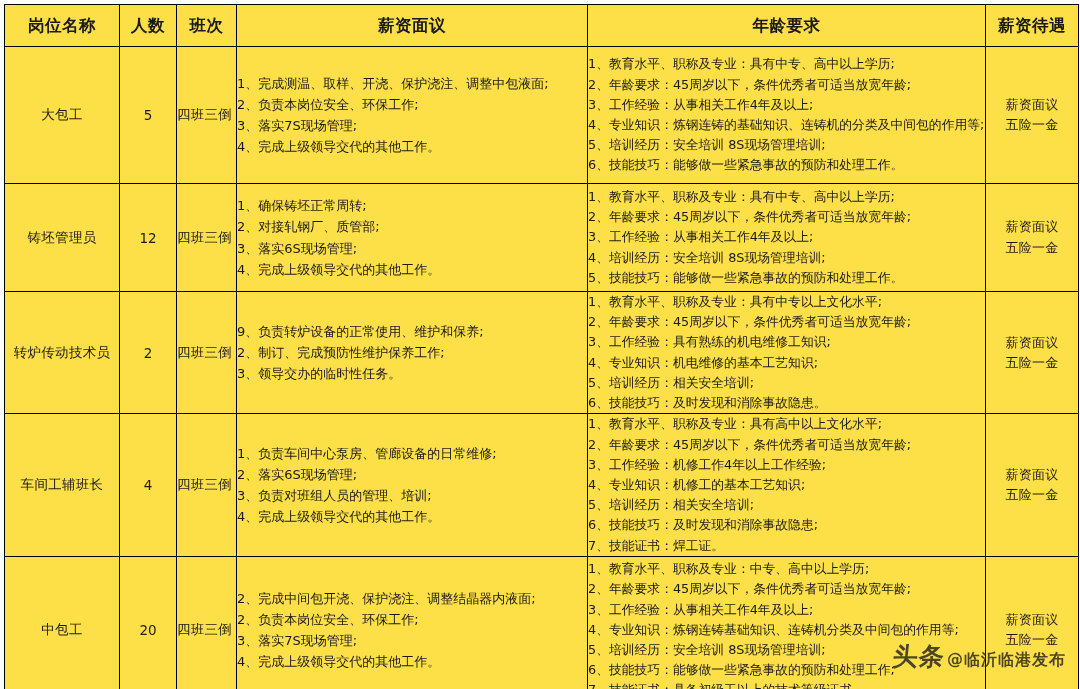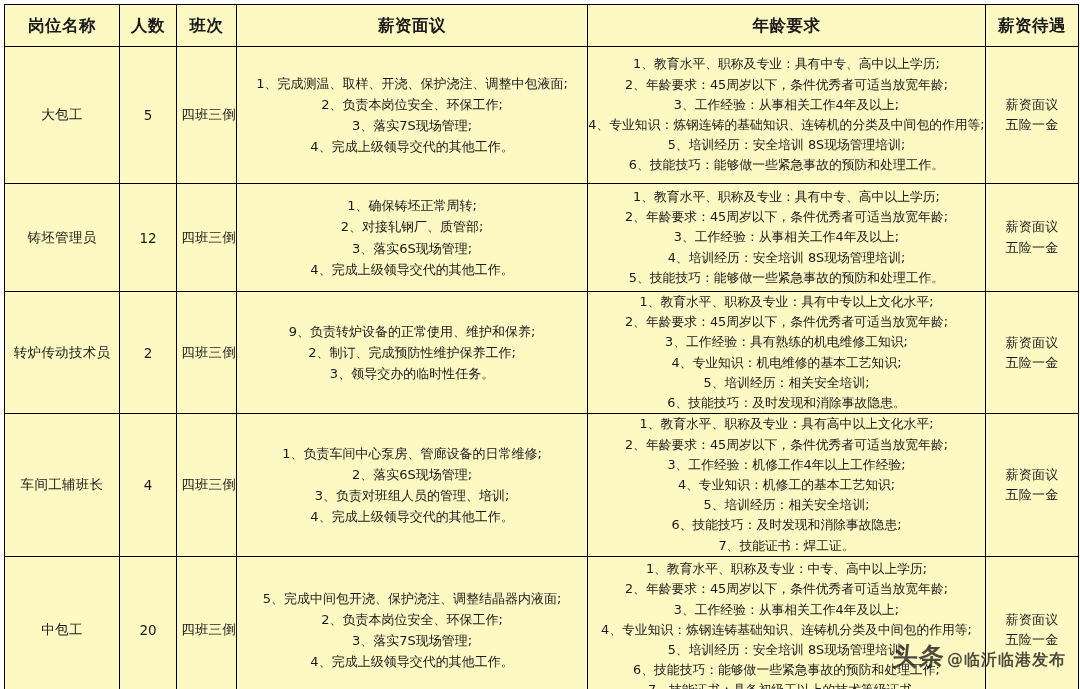--- a/index.html
+++ b/index.html
@@ -27,21 +27,21 @@
     height: 683px;
     border-collapse: collapse;
     table-layout: fixed;
     background: #ffffff;
   }
   table.job-table td,
   table.job-table th {
     border: 1.6px solid #000000;
     vertical-align: middle;
     padding: 0;
-    background: #fef9c3;
+    background: #fde047;
   }
   thead th {
     height: 41px;
     font-size: 16.5px;
     font-weight: bold;
     text-align: center;
     letter-spacing: 0.5px;
   }
   
   col.c-title  { width: 115px; }
@@ -55,30 +55,30 @@
     text-align: center;
     font-size: 13.5px;
     letter-spacing: 0.3px;
     margin-left: 46px;
   }
   td.cell-count {
     text-align: center;
     font-size: 13.5px;
   }
   td.cell-shift {
-    text-align: right;
+    text-align: left;
     font-size: 13.5px;
     letter-spacing: 0.2px;
   }
   td.cell-duty,
   td.cell-req {
     font-size: 13px;
     line-height: 1.62;
     padding: 2px 5px 2px 6px;
-    text-align: center;
+    text-align: left;
   }
   td.cell-req {
     font-size: 12.8px;
     line-height: 1.58;
     padding-left: 5px;
     padding-right: 3px;
   }
   td.cell-salary {
     text-align: center;
     font-size: 13px;
@@ -229,21 +229,21 @@
           <td class="cell-salary">
             <span class="line">薪资面议</span>
             <span class="line">五险一金</span>
           </td>
         </tr>
         <tr class="r4">
           <td class="cell-title">中包工</td>
           <td class="cell-count">20</td>
           <td class="cell-shift">四班三倒</td>
           <td class="cell-duty">
-            <span class="line">5、完成中间包开浇、保护浇注、调整结晶器内液面;</span>
+            <span class="line">2、完成中间包开浇、保护浇注、调整结晶器内液面;</span>
             <span class="line">2、负责本岗位安全、环保工作;</span>
             <span class="line">3、落实7S现场管理;</span>
             <span class="line">4、完成上级领导交代的其他工作。</span>
           </td>
           <td class="cell-req">
             <span class="line">1、教育水平、职称及专业：中专、高中以上学历;</span>
             <span class="line">2、年龄要求：45周岁以下，条件优秀者可适当放宽年龄;</span>
             <span class="line">3、工作经验：从事相关工作4年及以上;</span>
             <span class="line">4、专业知识：炼钢连铸基础知识、连铸机分类及中间包的作用等;</span>
             <span class="line">5、培训经历：安全培训 8S现场管理培训;</span>

